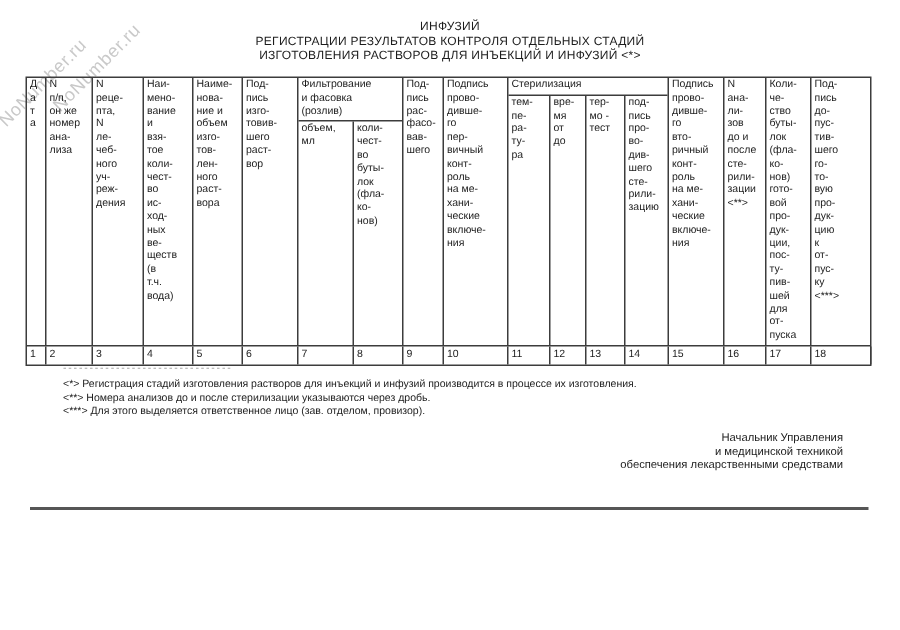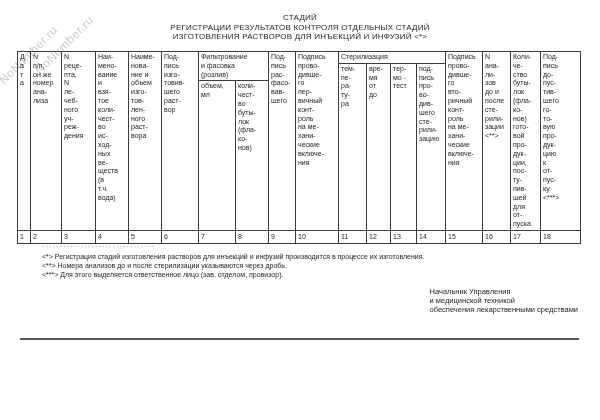--- a/index.html
+++ b/index.html
@@ -36,33 +36,33 @@
   .gend { border-right: none; flex: 1 1 auto; }
   .last { border-right: none; }
   .tnum { display: flex; border-top: 1px solid #3c3c3c; height: 13px; }
   .ncell { flex: 0 0 auto; border-right: 1px solid #3c3c3c; font-size: 7px; line-height: 12px; padding-left: 2px; overflow: hidden; }
   .w1{width:13px}.w2{width:31px}.w3{width:34px}.w4{width:33px}.w5{width:33px}
   .w6{width:37px}.w7{width:37px}.w8{width:33px}.w9{width:27px}.w10{width:43px}
   .w11{width:28px}.w12{width:24px}.w13{width:26px}.w14{width:29px}.w15{width:37px}
   .w16{width:28px}.w17{width:30px}.w18{width:40px}
   .footnotes { position: absolute; z-index: 1; left: 42px; top: 242px; font-size: 7px; line-height: 9px; }
   .dashes { color: #9a9a9a; font-size: 7px; letter-spacing: 1.2px; line-height: 8px; margin-bottom: 2px; }
-  .signature { position: absolute; z-index: 1; right: 22px; top: 287px; text-align: left; font-size: 7.5px; line-height: 9px; margin-left: 44px; }
+  .signature { position: absolute; z-index: 1; right: 38px; top: 287px; text-align: right; font-size: 7.5px; line-height: 9px; margin-left: 44px; }
   .rule { position: absolute; z-index: 1; left: 20px; top: 338px; width: 559px; height: 2px; background: #565656; }
 </style>
 </head>
 <body>
 
 <div class="page">
 
   <div class="wm wm-a">NoNumber.ru</div>
   <div class="wm wm-b">NoNumber.ru</div>
 
   <div class="title">
-    <div>СТАДИЙ</div>
+    <div>ИНФУЗИЙ</div>
     <div>РЕГИСТРАЦИИ РЕЗУЛЬТАТОВ КОНТРОЛЯ ОТДЕЛЬНЫХ СТАДИЙ</div>
     <div>ИЗГОТОВЛЕНИЯ РАСТВОРОВ ДЛЯ ИНЪЕКЦИЙ И ИНФУЗИЙ &lt;*&gt;</div>
   </div>
 
   <div class="reg-table">
     <div class="thead">
       <div class="cell w1">Д
 а
 т
 а</div>

